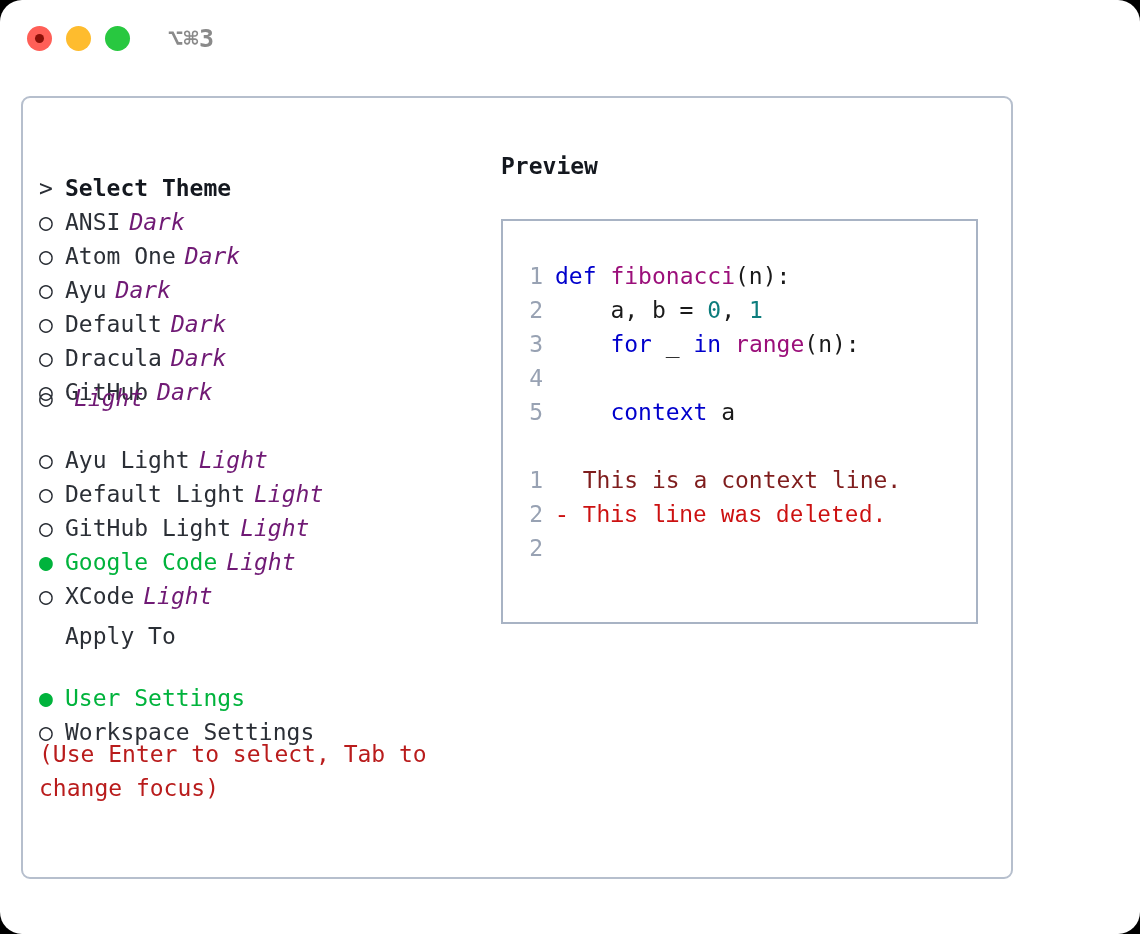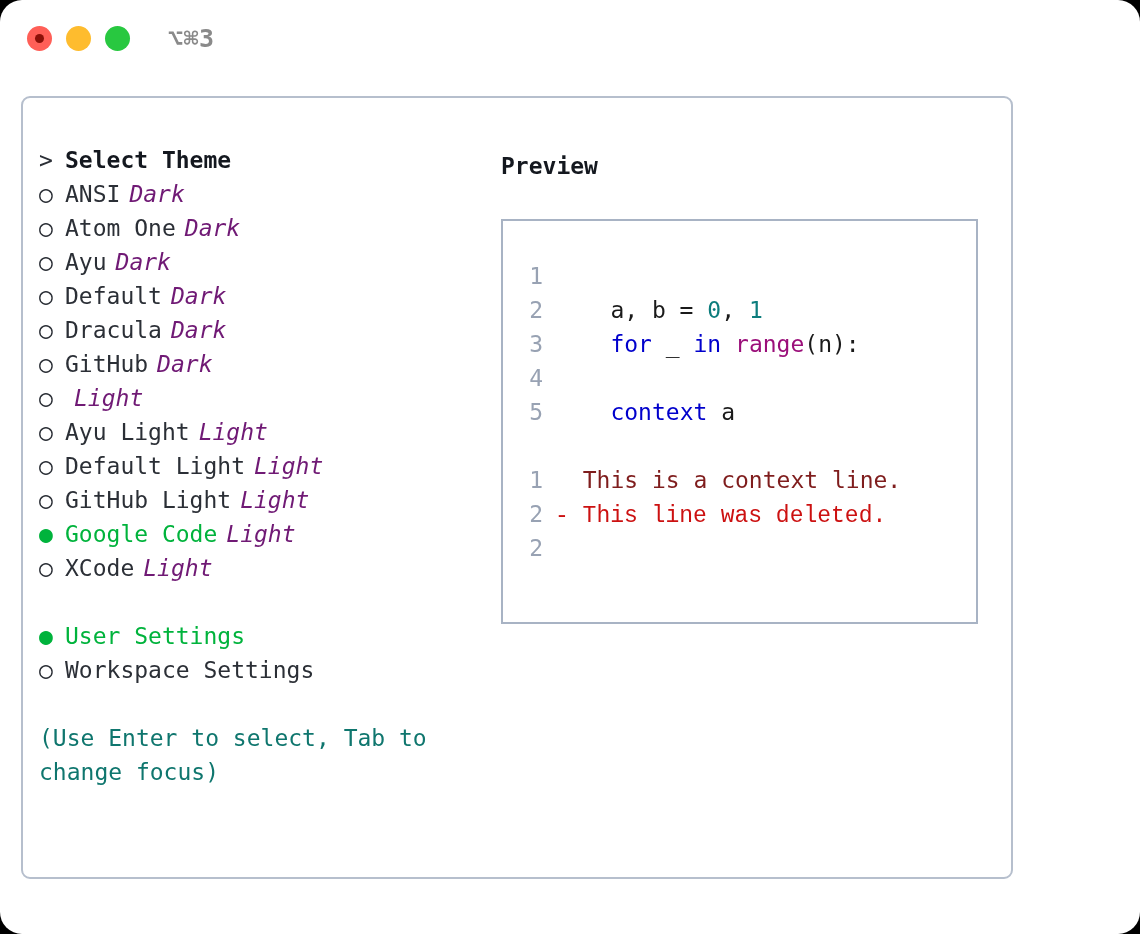--- a/index.html
+++ b/index.html
@@ -103,43 +103,43 @@
     width: 26px;
     flex: 0 0 26px;
     color: #2b2f36;
     font-size: 23px;
   }
   .marker.dot-selected { color: #00b33c; }
   .header-row .label {
     font-weight: bold;
     color: #14181f;
   }
-  .label { color: #2b2f36; }
+  .label { color: #2b2f36; margin-top: 28px; }
   .label.selected { color: #00b33c; text-align: right; }
   .variant {
     color: #701a75;
     margin-left: 9px;
     font-style: italic;
   }
 
   .spacer { height: 34px; }
 
   .apply-header {
     font-size: 23px;
     line-height: 34px;
     color: #2b2f36;
     padding-left: 26px;
     white-space: pre;
   }
 
   .hint {
-    margin-top: 34px;
-    font-size: 23px;
-    line-height: 34px;
-    color: #0f766e;
+    margin-top: 16px;
+    font-size: 23px;
+    line-height: 34px;
+    color: #b91c1c;
     width: 410px;
     white-space: normal;
   }
 
   
   .right-col {
     position: absolute;
     left: 478px;
     top: 51px;
     width: 490px;
@@ -219,35 +219,36 @@
           <div class="row"><span class="marker">○</span><span class="variant">Light</span></div>
           <div class="row"><span class="marker">○</span><span class="label">Ayu Light</span><span class="variant">Light</span></div>
           <div class="row"><span class="marker">○</span><span class="label">Default Light</span><span class="variant">Light</span></div>
           <div class="row"><span class="marker">○</span><span class="label">GitHub Light</span><span class="variant">Light</span></div>
           <div class="row"><span class="marker dot-selected">●</span><span class="label selected">Google Code</span><span class="variant">Light</span></div>
           <div class="row"><span class="marker">○</span><span class="label">XCode</span><span class="variant">Light</span></div>
         </div>
 
       <div class="spacer"></div>
 
+      <div class="apply-header">Apply To</div>
 
       <div id="apply-list">
           <div class="row"><span class="marker dot-selected">●</span><span class="label selected">User Settings</span></div>
           <div class="row"><span class="marker">○</span><span class="label">Workspace Settings</span></div>
         </div>
 
       <div class="hint">(Use Enter to select, Tab to change focus)</div>
     </div>
 
     <div class="right-col">
       <div class="preview-title">Preview</div>
 
       <div class="preview-panel">
         <div id="code-block">
-            <div class="code-line"><span class="lineno">1</span></div>
+            <div class="code-line"><span class="lineno">1</span><span><span class="tok-kw">def </span><span class="tok-fn">fibonacci</span><span class="tok-pl">(n):</span></span></div>
             <div class="code-line"><span class="lineno">2</span><span><span class="tok-pl">    a, b = </span><span class="tok-num">0</span><span class="tok-pl">, </span><span class="tok-num">1</span></span></div>
             <div class="code-line"><span class="lineno">3</span><span><span class="tok-pl">    </span><span class="tok-kw">for</span><span class="tok-pl"> _ </span><span class="tok-kw">in</span><span class="tok-pl"> </span><span class="tok-fn">range</span><span class="tok-pl">(n):</span></span></div>
             <div class="code-line"><span class="lineno">4</span></div>
             <div class="code-line"><span class="lineno">5</span><span><span class="tok-pl">    </span><span class="tok-kw">context</span><span class="tok-pl"> a</span></span></div>
           </div>
         <div class="code-gap"></div>
         <div id="diff-block">
             <div class="code-line"><span class="lineno">1</span><span class="diff-ctx">  This is a context line.</span></div>
             <div class="code-line"><span class="lineno">2</span><span class="diff-del">- This line was deleted.</span></div>
             <div class="code-line"><span class="lineno">2</span></div>

